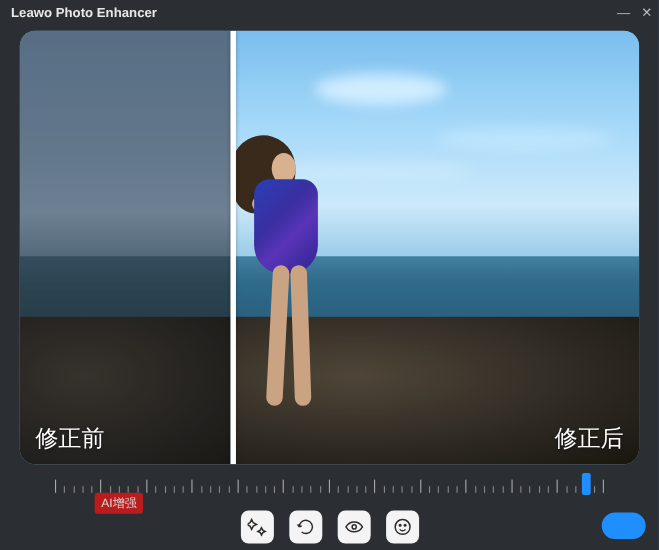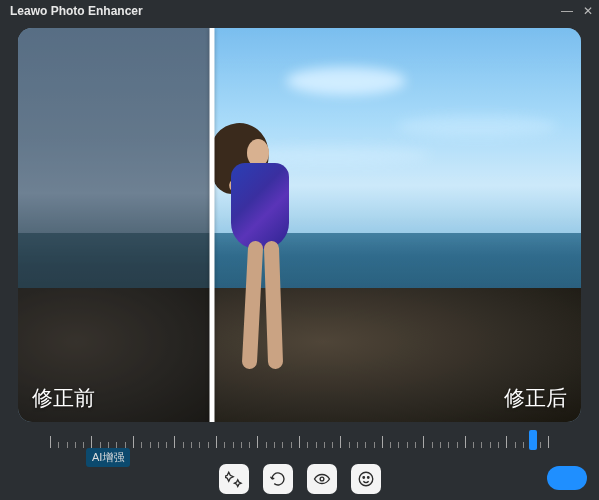--- a/index.html
+++ b/index.html
@@ -132,21 +132,21 @@
   .tick.minor { height:6px; }
   .tick.major { height:12px; background:#aaa; }
   .slider-knob {
     position:absolute; top:-2px; width:8px; height:20px;
     background:#1f8fff; border-radius:2px;
     right: 12px; 
     cursor:pointer;
   }
   .tooltip {
     position:absolute; top:16px; left:36px;
-    background:#0c4a6e; color:#ddd;
+    background:#b91c1c; color:#ddd;
     font-size:11px; padding:2px 6px; border-radius:3px;
     font-family:"Microsoft YaHei",sans-serif;
   }
   
   .toolbar {
     margin-top: 10px;
     display:flex; justify-content:center; gap:14px;
   }
   .tool-btn {
     width:30px; height:30px;

